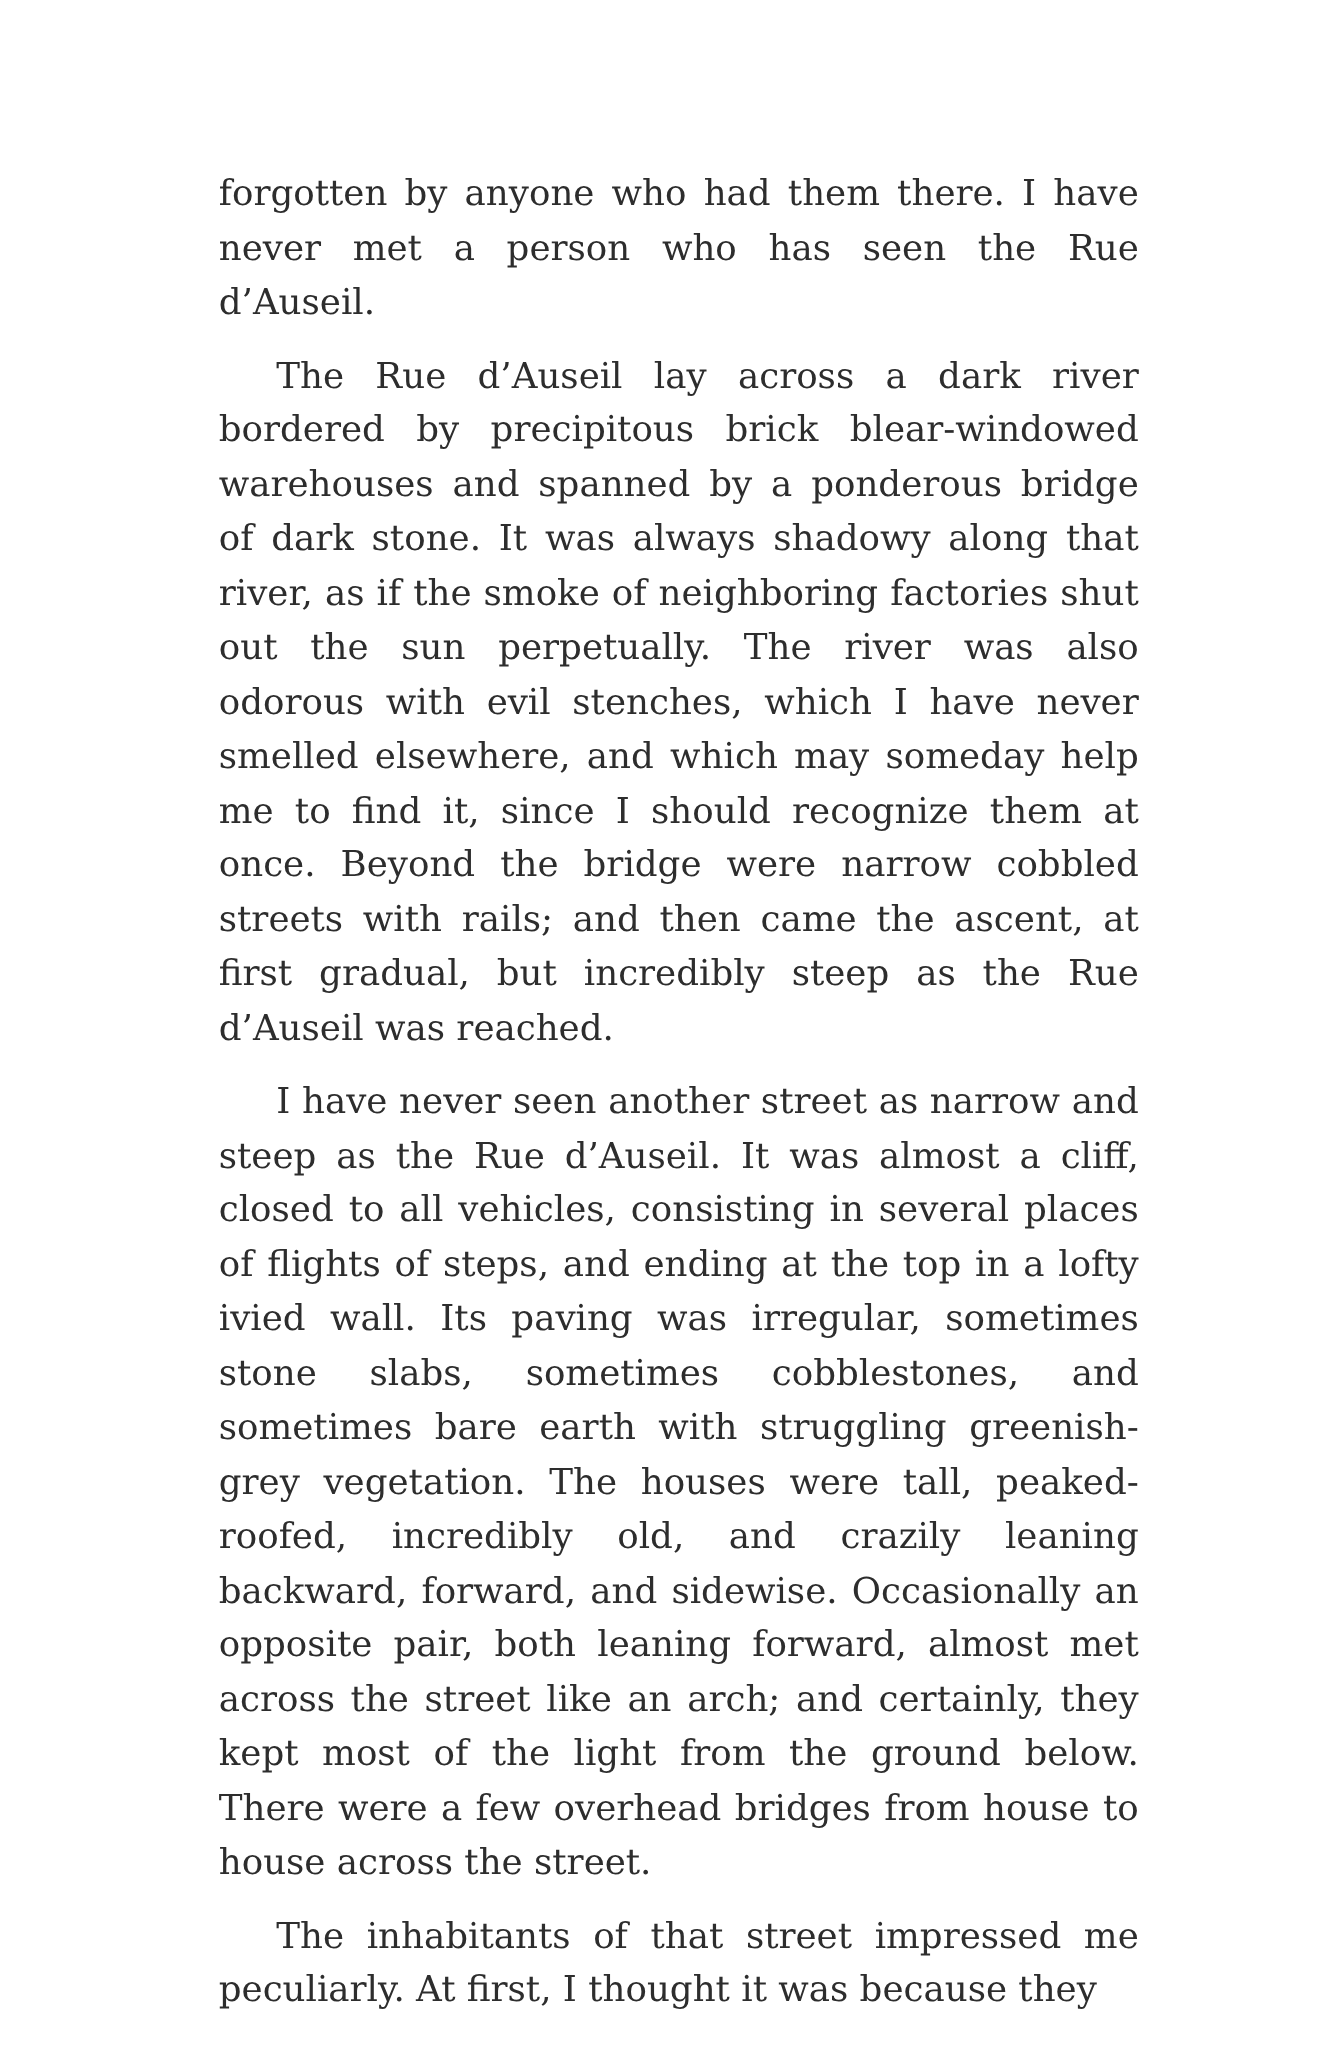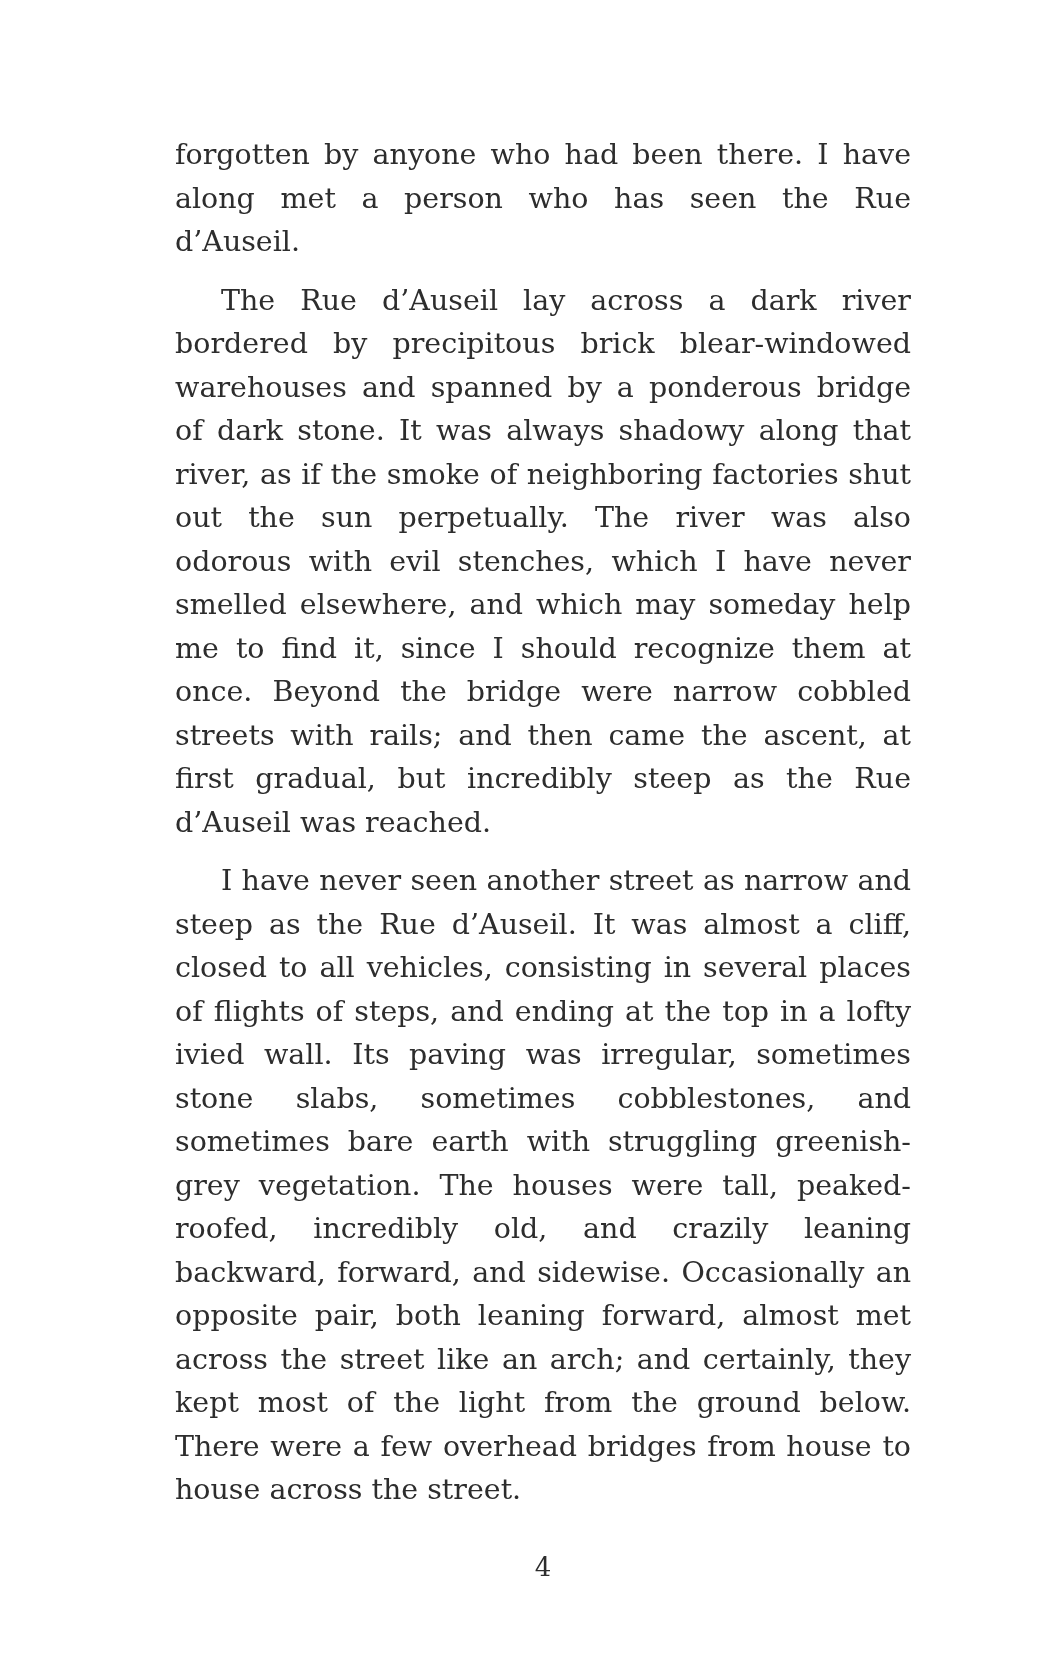--- a/index.html
+++ b/index.html
@@ -39,18 +39,19 @@
     font-family: "DejaVu Serif", "Liberation Serif", serif;
     font-size: 26px;
     color: #2d2d2d;
   }
 </style>
 </head>
 <body>
 
 <div class="page">
   <div class="text-block">
-    <p>forgotten by anyone who had been there. I have along met a person who has seen the Rue d’Auseil.</p>
+    <p>forgotten by anyone who had them there. I have never met a person who has seen the Rue d’Auseil.</p>
     <p class="indent">The Rue d’Auseil lay across a dark river bordered by precipitous brick blear-windowed warehouses and spanned by a ponderous bridge of dark stone. It was always shadowy along that river, as if the smoke of neighboring factories shut out the sun perpetually. The river was also odorous with evil stenches, which I have never smelled elsewhere, and which may someday help me to find it, since I should recognize them at once. Beyond the bridge were narrow cobbled streets with rails; and then came the ascent, at first gradual, but incredibly steep as the Rue d’Auseil was reached.</p>
     <p class="indent">I have never seen another street as narrow and steep as the Rue d’Auseil. It was almost a cliff, closed to all vehicles, consisting in several places of flights of steps, and ending at the top in a lofty ivied wall. Its paving was irregular, sometimes stone slabs, sometimes cobblestones, and sometimes bare earth with struggling greenish-grey vegetation. The houses were tall, peaked-roofed, incredibly old, and crazily leaning backward, forward, and sidewise. Occasionally an opposite pair, both leaning forward, almost met across the street like an arch; and certainly, they kept most of the light from the ground below. There were a few overhead bridges from house to house across the street.</p>
+    <p class="indent">The inhabitants of that street impressed me peculiarly. At first, I thought it was because they</p>
   </div>
   <div class="page-number">4</div>
 </div>
 
 </body></html>

